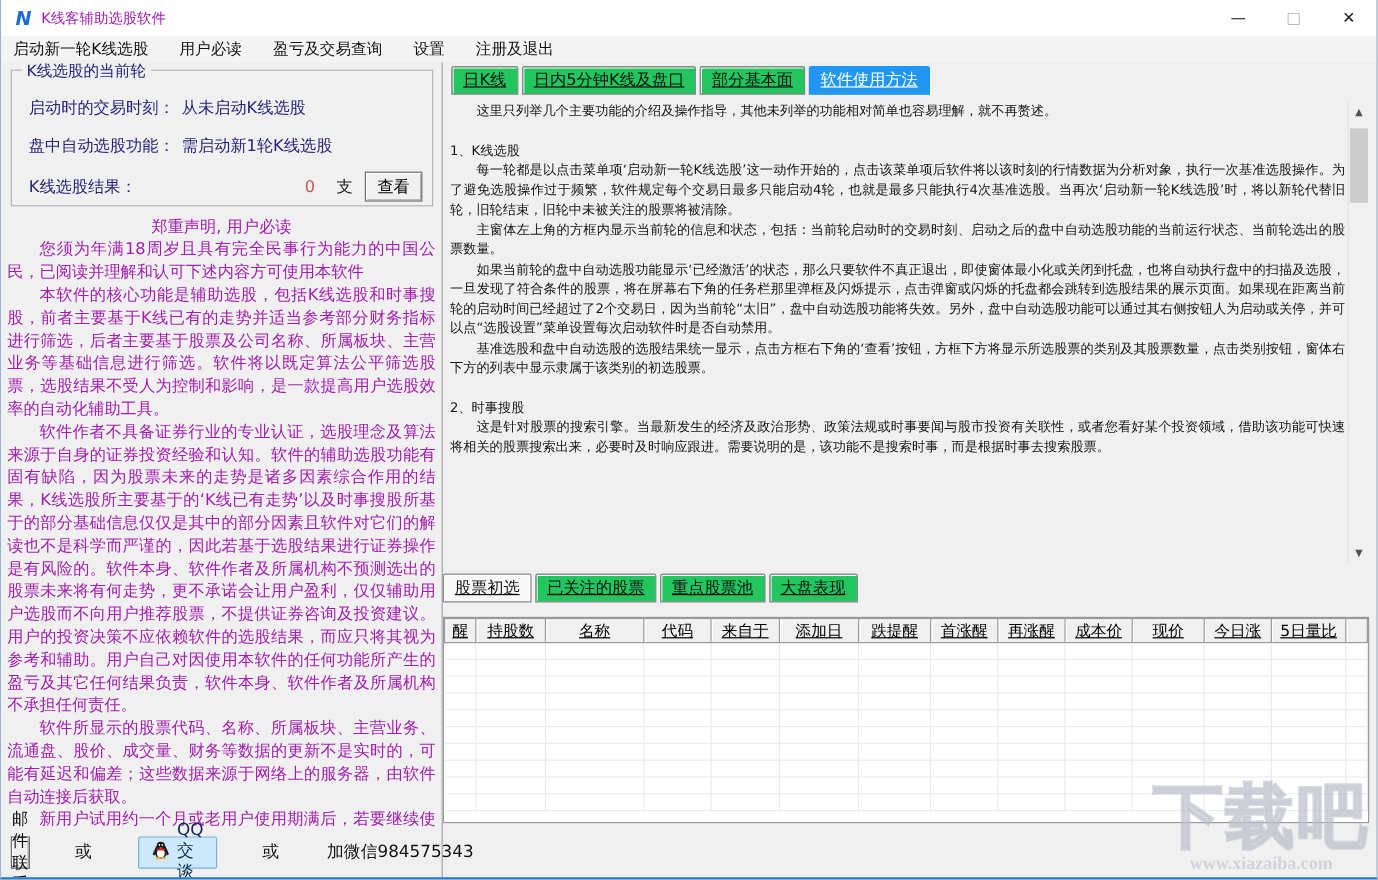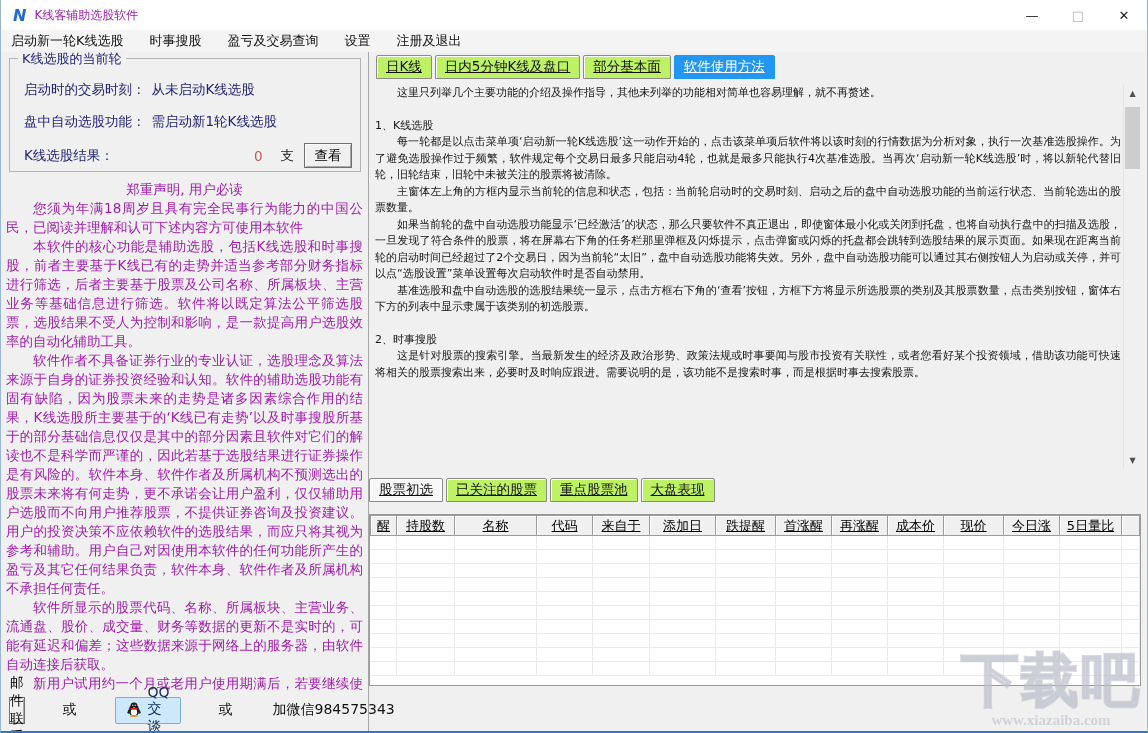--- a/index.html
+++ b/index.html
@@ -51,21 +51,21 @@
   .contact-bar { position:absolute; left:8px; top:643px; width:355px; height:30px; display:flex; align-items:center; font-size:14px; color:#111;gap:24px; }
   .email-btn { width:82px; height:27px; }
   .or-word { margin:0 14px; }
   .qq-btn { display:inline-flex; align-items:center; gap:6px; height:27px; padding:0 10px;
             background:#cde8fb; border:1px solid #78aede; border-radius:2px; font-size:14px; color:#0a2a52; cursor:default; }
   .wechat-text { margin-left:2px; white-space:nowrap; }
 
   
   .doc-tabs { position:absolute; left:375px; top:3px; height:24px; display:flex; }
   .tab { height:24px; display:flex; align-items:center; padding:0 9px; margin-right:3px;
-         background:#bef264; border:1px solid #8a8a8a; border-radius:2px 2px 0 0;
+         background:#22c55e; border:1px solid #8a8a8a; border-radius:2px 2px 0 0;
          font-size:13.5px; color:#111; text-decoration:underline; white-space:nowrap; cursor:default;
          box-shadow:inset 1px 1px 0 #ffffff; }
   .tab.selected-blue { background:#2196f3; color:#ffffff; border-color:#2196f3; box-shadow:none; }
   .tab.selected-gray { background:#f8f8f8; }
 
   
   .doc-area { position:absolute; left:374px; top:33px; width:746px; height:382px; overflow:hidden;
               font-size:11px; line-height:16.5px; color:#141414; }
   .doc-area p { text-indent:2em; text-align:justify; }
   .doc-area .sec-title { text-indent:0; }
@@ -107,21 +107,21 @@
     <span class="title-text">K线客辅助选股软件</span>
     <div class="win-controls">
       <span class="win-btn">—</span>
       <span class="win-btn max">□</span>
       <span class="win-btn">✕</span>
     </div>
   </div>
 
   <div class="menubar">
     <span>启动新一轮K线选股</span>
-    <span>时事搜股</span>
+    <span>用户必读</span>
     <span>盈亏及交易查询</span>
     <span>设置</span>
     <span>注册及退出</span>
   </div>
 
   <div class="main">
     <div class="v-divider"></div>
 
     <div class="group-box">
       <span class="group-title">K线选股的当前轮</span>

